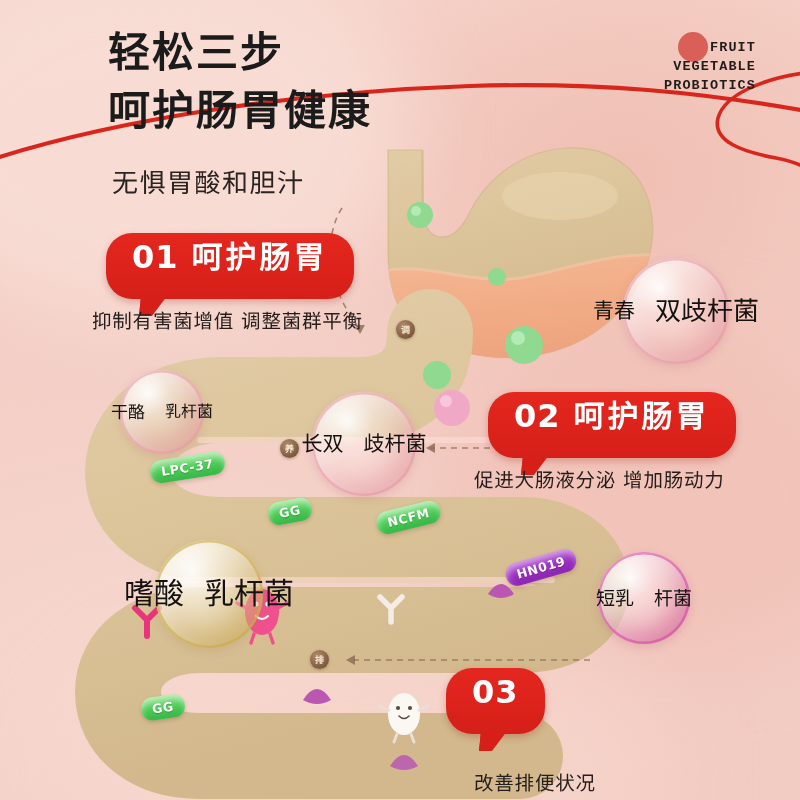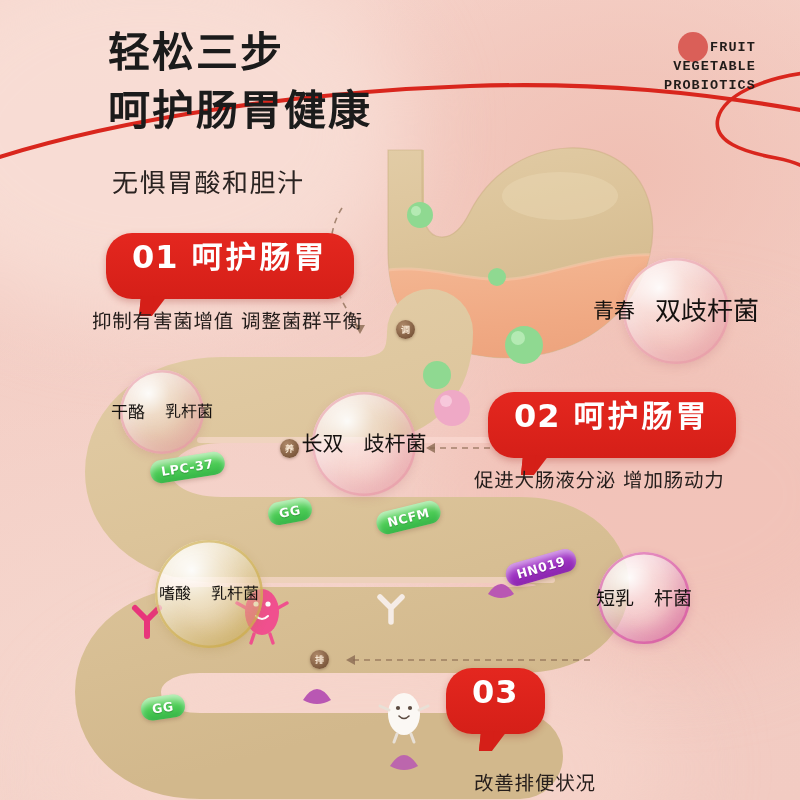--- a/index.html
+++ b/index.html
@@ -330,21 +330,21 @@
   <div class="bubble pinkish" style="left:120px; top:370px; width:84px; height:84px; font-size:17px; line-height:20px;">
     <span class="bt">干酪</span>
     <span class="bt" style="font-size:16px;">乳杆菌</span>
   </div>
 
   <div class="bubble pinkish" style="left:312px; top:392px; width:104px; height:104px; font-size:21px; line-height:25px;">
     <span class="bt">长双</span>
     <span class="bt">歧杆菌</span>
   </div>
 
-  <div class="bubble golden" style="left:155px; top:540px; width:108px; height:108px; font-size:16px; line-height:26px;">
+  <div class="bubble golden" style="left:155px; top:540px; width:108px; height:108px; font-size:30px; line-height:26px;">
     <span class="bt">嗜酸</span>
     <span class="bt">乳杆菌</span>
   </div>
 
   <div class="bubble magenta" style="left:598px; top:552px; width:92px; height:92px; font-size:19px; line-height:23px;">
     <span class="bt">短乳</span>
     <span class="bt">杆菌</span>
   </div>
 
   <div class="marker" style="left:396px; top:320px;">调</div>

